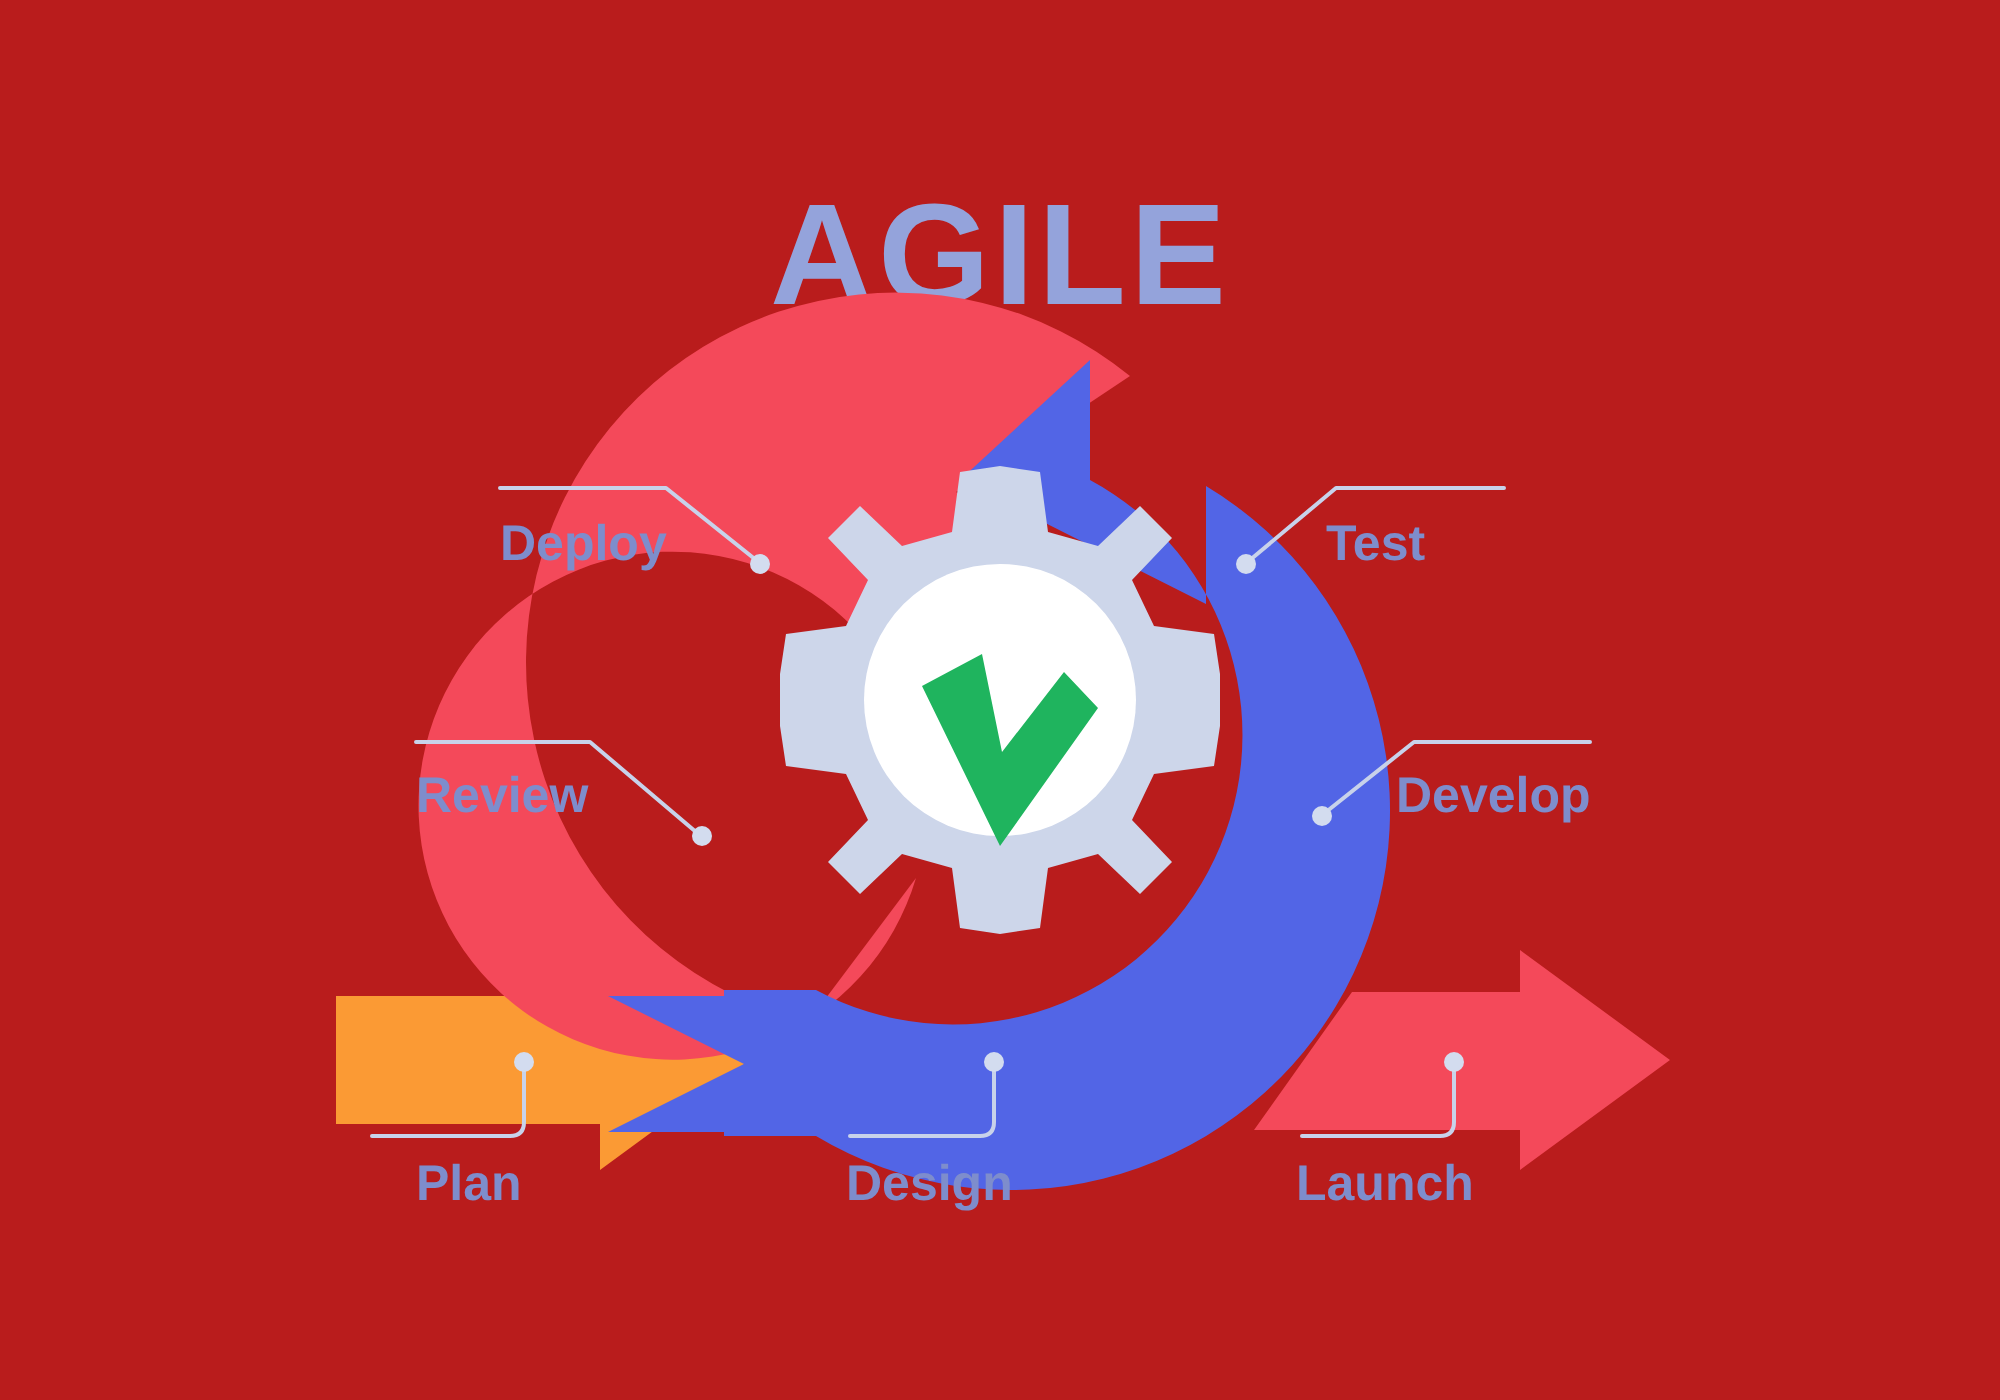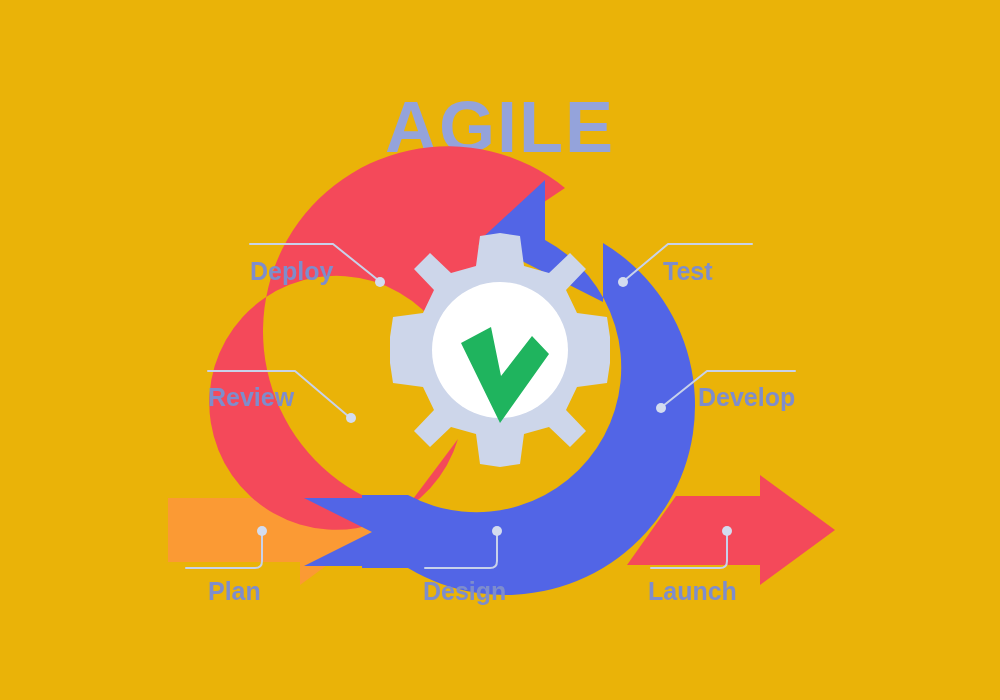--- a/index.html
+++ b/index.html
@@ -8,21 +8,21 @@
     padding: 0;
     background: #ffffff;
   }
   body {
     font-family: "Liberation Sans", sans-serif;
   }
   #infographic {
     position: relative;
     width: 1000px;
     height: 700px;
-    background: #eab308;
+    background: #b91c1c;
     overflow: hidden;
   }
   #diagram-svg {
     position: absolute;
     left: 0;
     top: 0;
     width: 1000px;
     height: 700px;
     display: block;
   }

